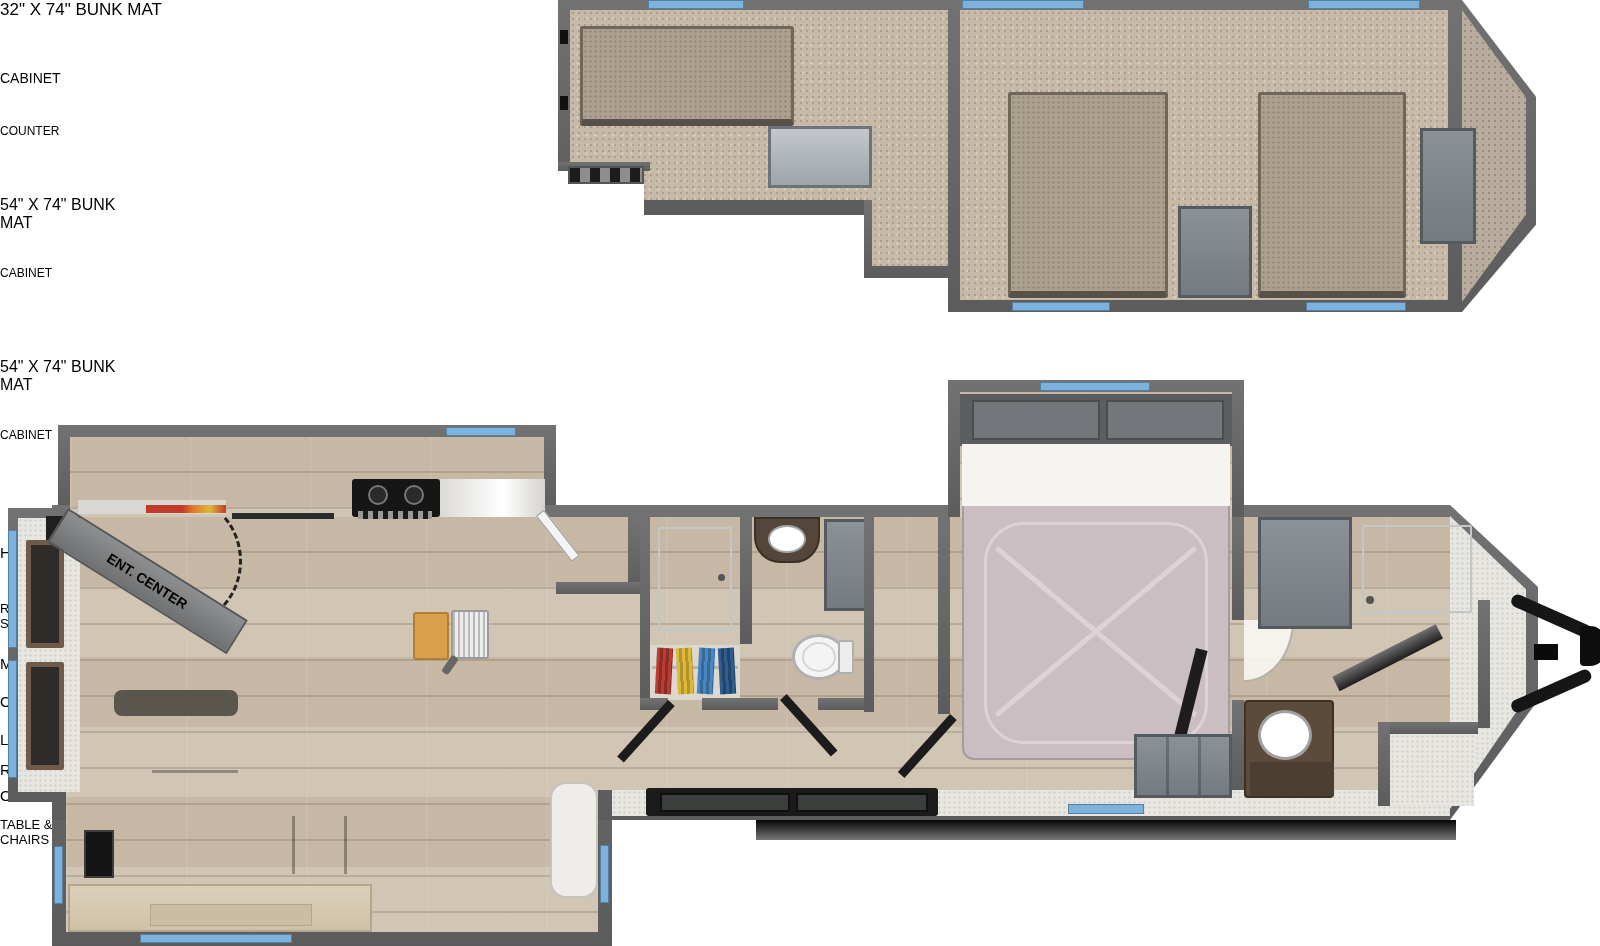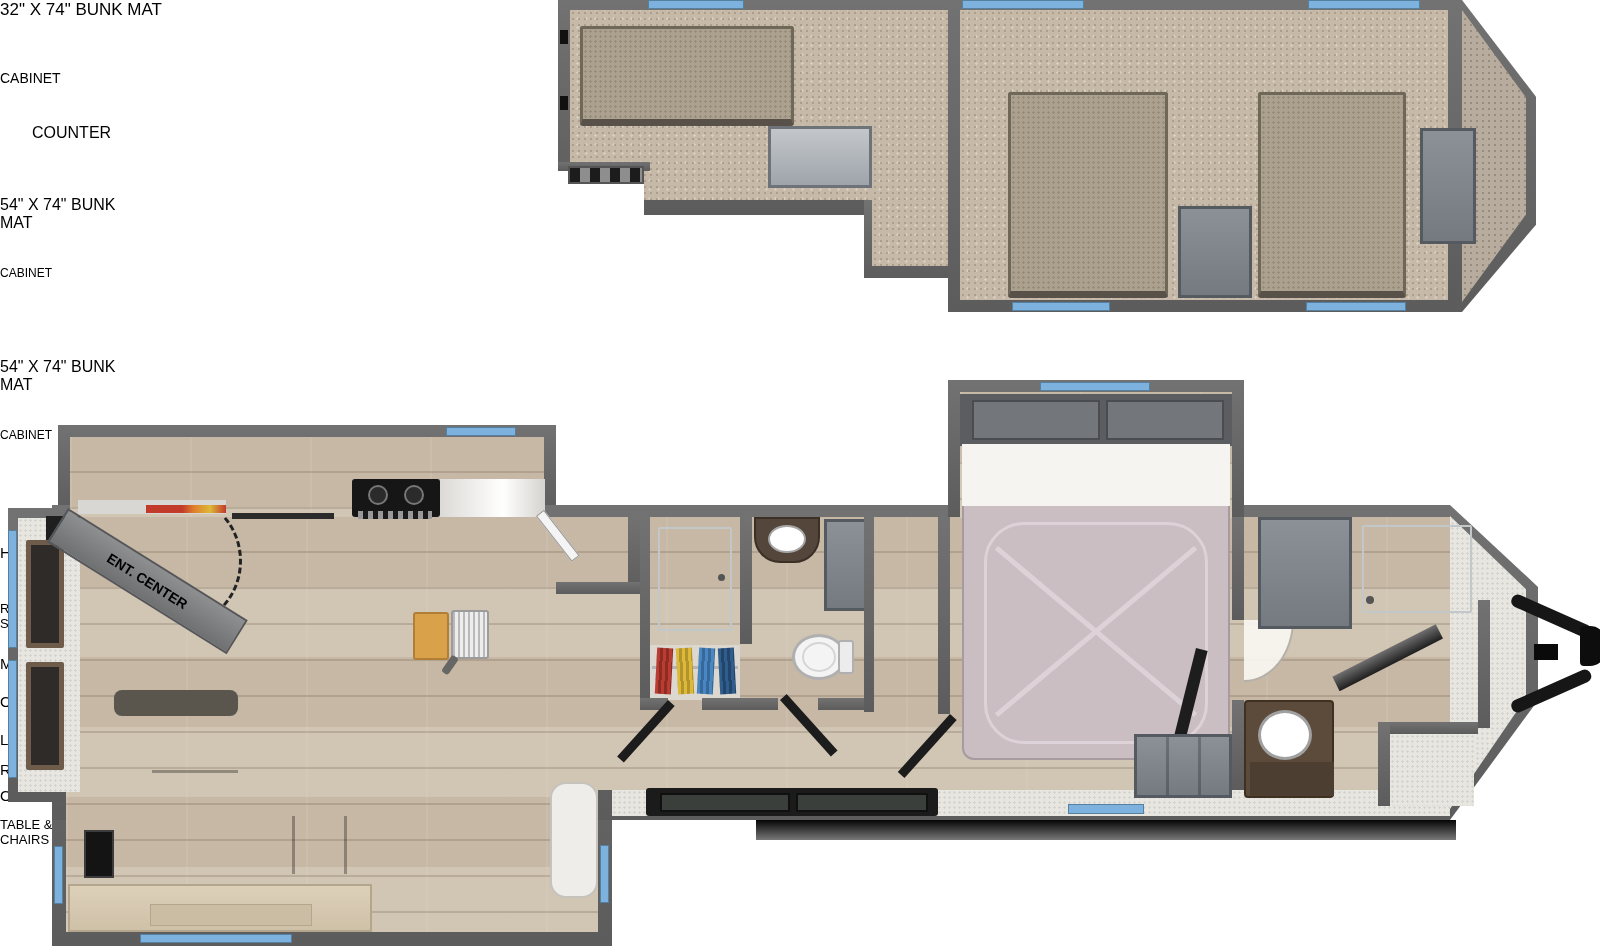--- a/index.html
+++ b/index.html
@@ -100,21 +100,21 @@
   <div class="lbl blbl" style="left:770px;top:130px;width:100px;height:54px;font-size:14px;">CABINET</div>
 
   <div class="abs landing" style="left:874px;top:12px;width:72px;height:96px;"></div>
   <div class="abs tread" style="left:874px;top:108px;width:72px;height:31px;"></div>
   <div class="abs tread" style="left:874px;top:139px;width:72px;height:31px;"></div>
   <div class="abs tread" style="left:874px;top:170px;width:72px;height:31px;"></div>
   <div class="abs tread" style="left:874px;top:201px;width:72px;height:31px;"></div>
   <div class="abs tread" style="left:874px;top:232px;width:72px;height:31px;"></div>
 
   <div class="abs counterwood" style="left:960px;top:230px;width:46px;height:70px;border-radius:0 12px 0 0;"></div>
-  <div class="lbl wlbl" style="left:960px;top:228px;width:46px;height:72px;font-size:16px;margin-left:32px;"><span class="vdown">COUNTER</span></div>
+  <div class="lbl wlbl" style="left:960px;top:228px;width:46px;height:72px;font-size:12px;"><span class="vdown">COUNTER</span></div>
 
   <div class="abs mat" style="left:1008px;top:92px;width:160px;height:206px;"></div>
   <div class="lbl wlbl" style="left:1013px;top:160px;width:150px;height:70px;font-size:16px;">54" X 74"
 BUNK MAT</div>
 
   <div class="abs cab2" style="left:1178px;top:206px;width:74px;height:92px;"></div>
   <div class="lbl wlbl" style="left:1178px;top:206px;width:74px;height:92px;font-size:12px;"><span class="vdown">CABINET</span></div>
 
   <div class="abs mat" style="left:1258px;top:92px;width:148px;height:206px;"></div>
   <div class="lbl wlbl" style="left:1258px;top:160px;width:148px;height:70px;font-size:16px;">54" X 74"

